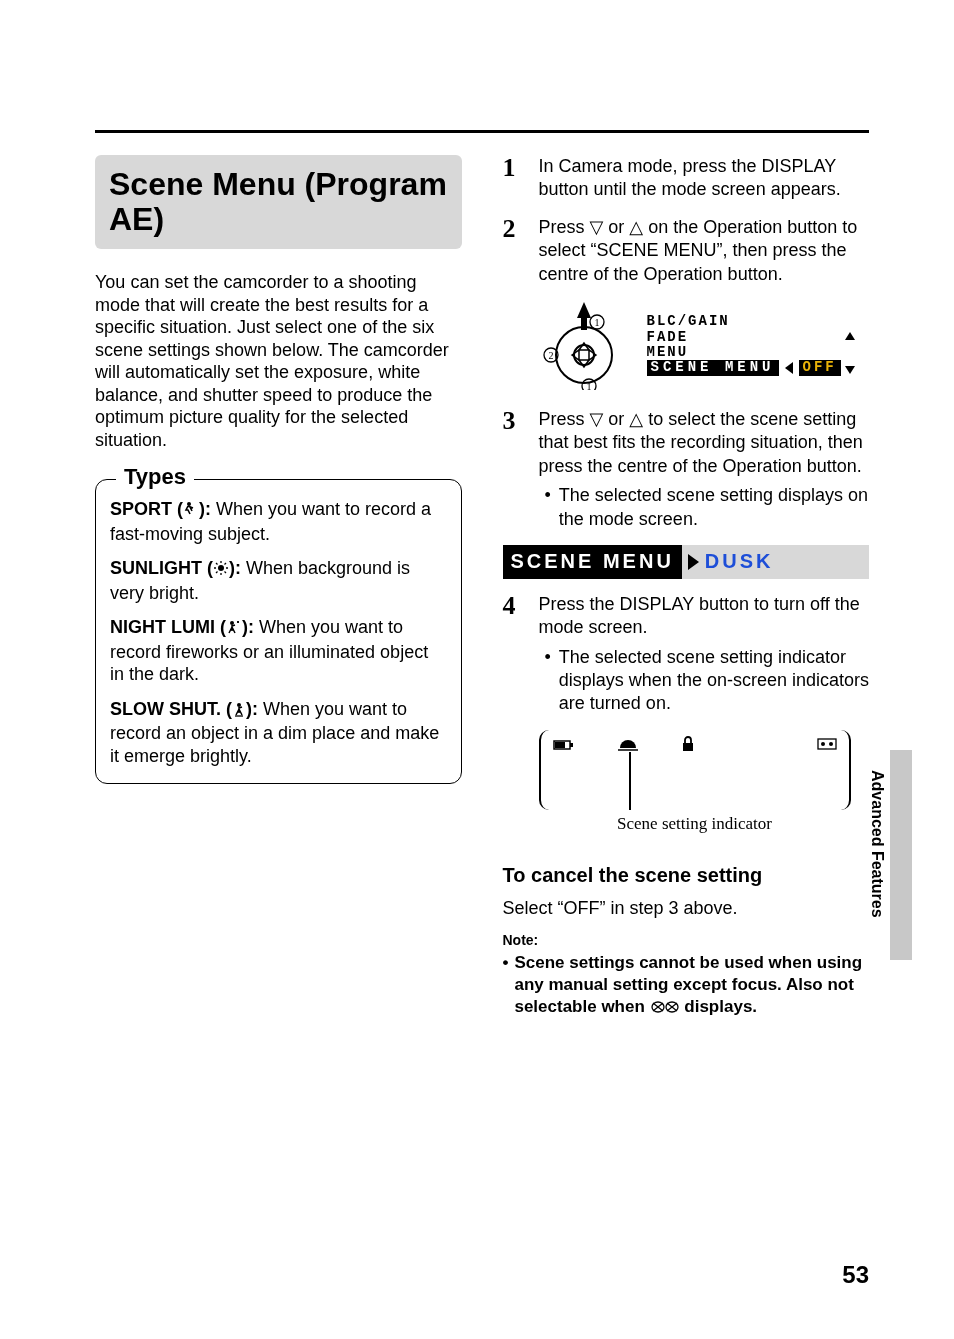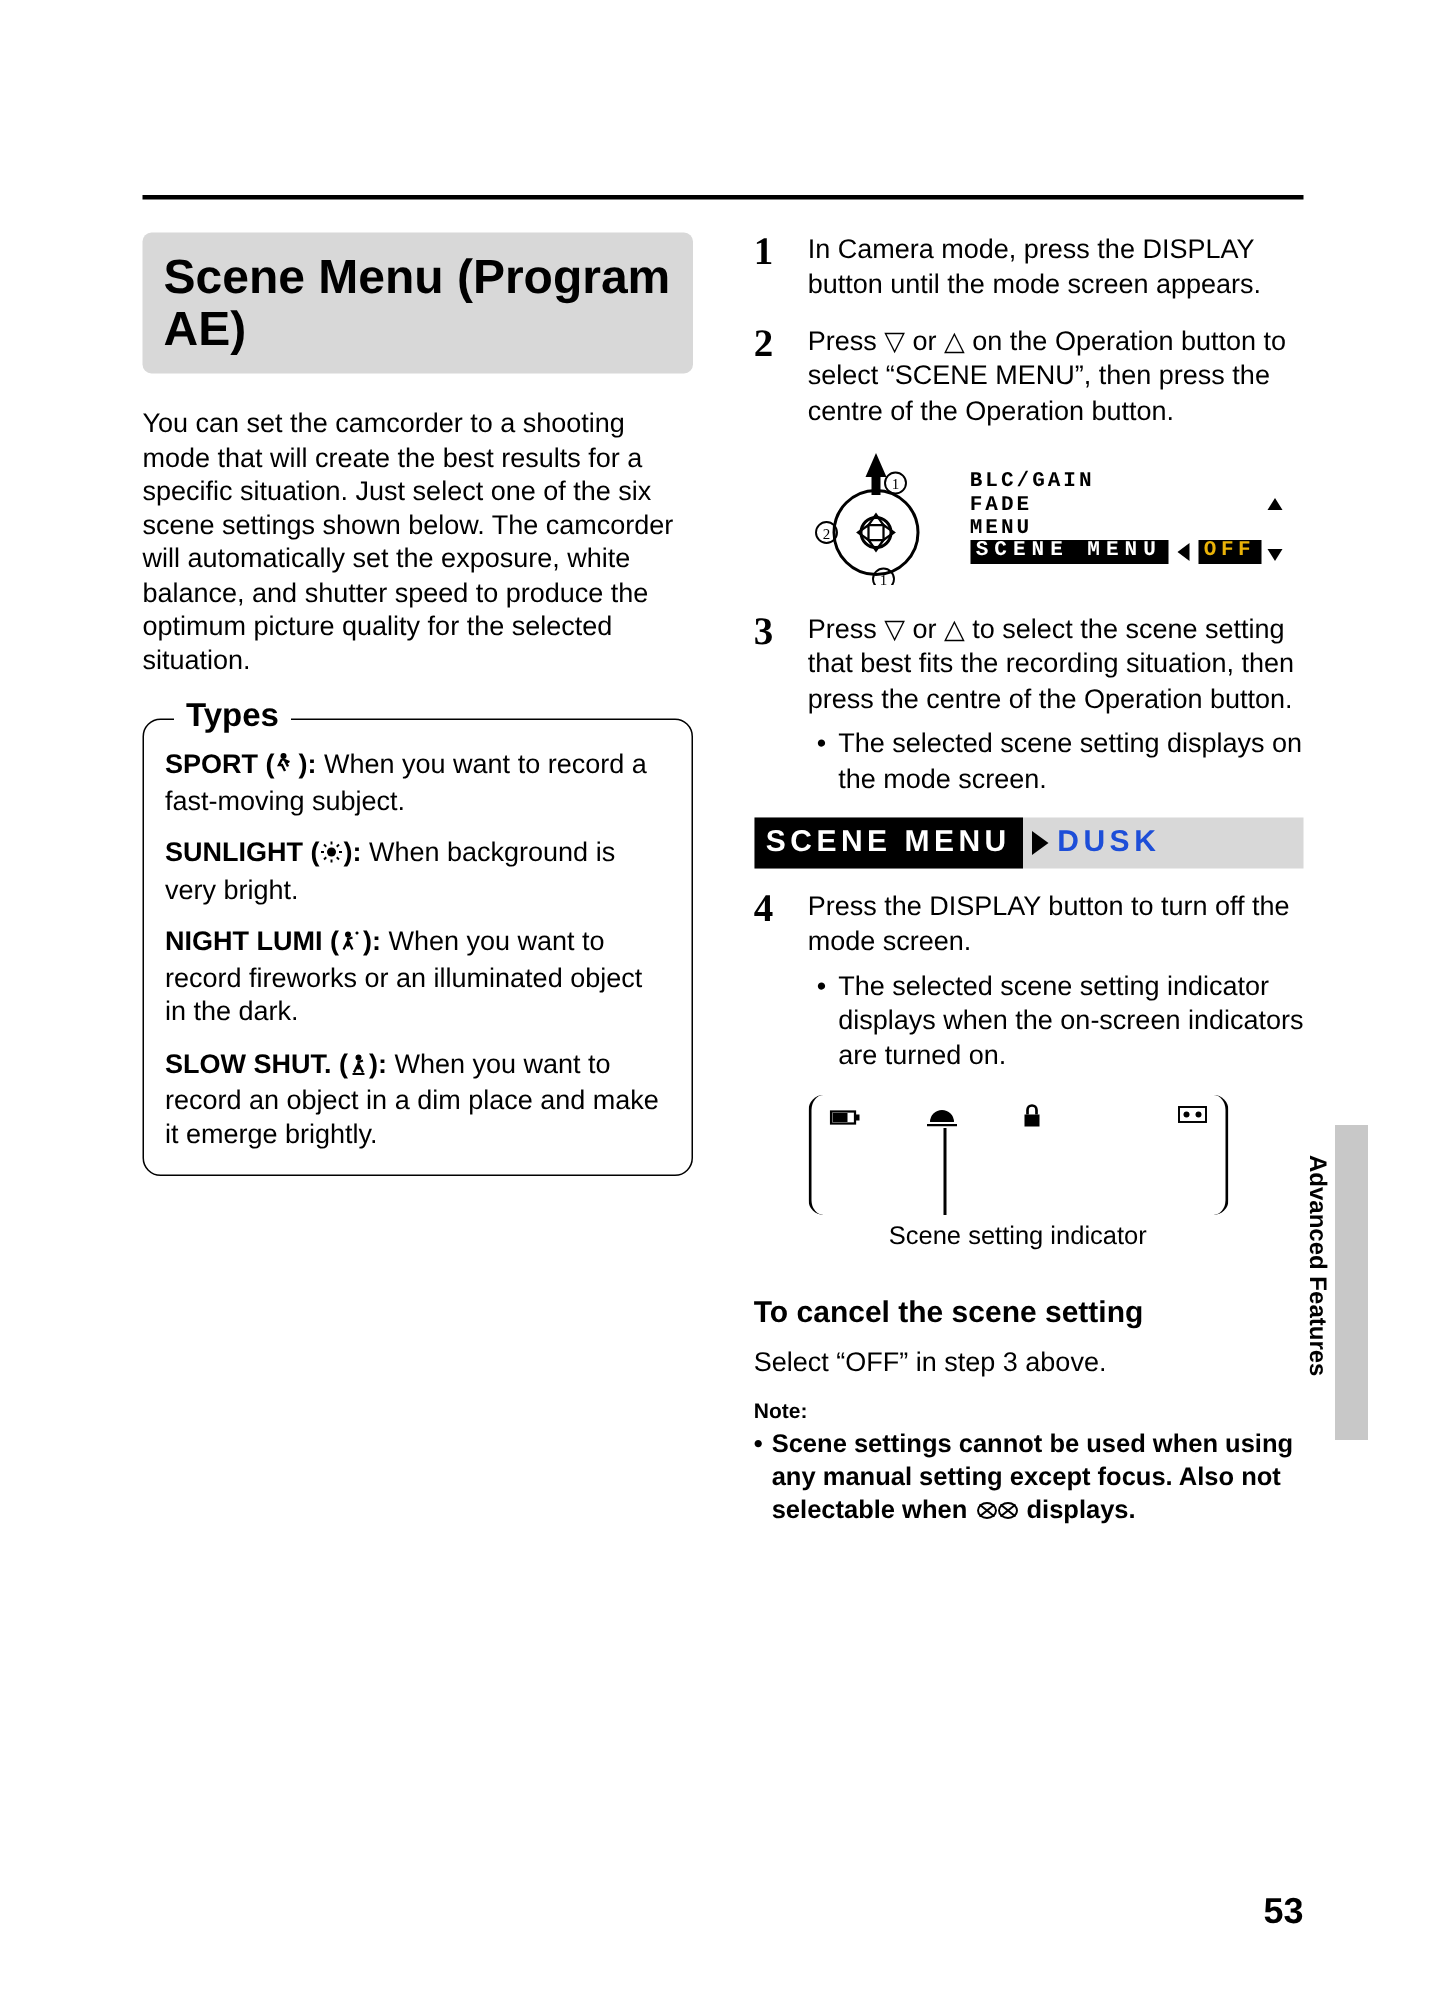--- a/index.html
+++ b/index.html
@@ -167,21 +167,22 @@
     width:0;height:0;
     border-top:8px solid transparent;
     border-bottom:8px solid transparent;
     border-left:11px solid #000;
     margin:0 6px;
   }
   .scene-bar .val { color:#1d4ed8; }
   .osd-screen {
     margin:12px 16px 6px 36px;
     position:relative;
-    width:280px;
+    width:312px;
+    font-family:Liberation Serif, serif;
   }
   .osd-screen-inner {
     border-left:2px solid #000;
     border-right:2px solid #000;
     border-radius:10px;
     height:80px;
     display:flex;
     justify-content:space-between;
     padding:6px 12px;
     box-sizing:border-box;

